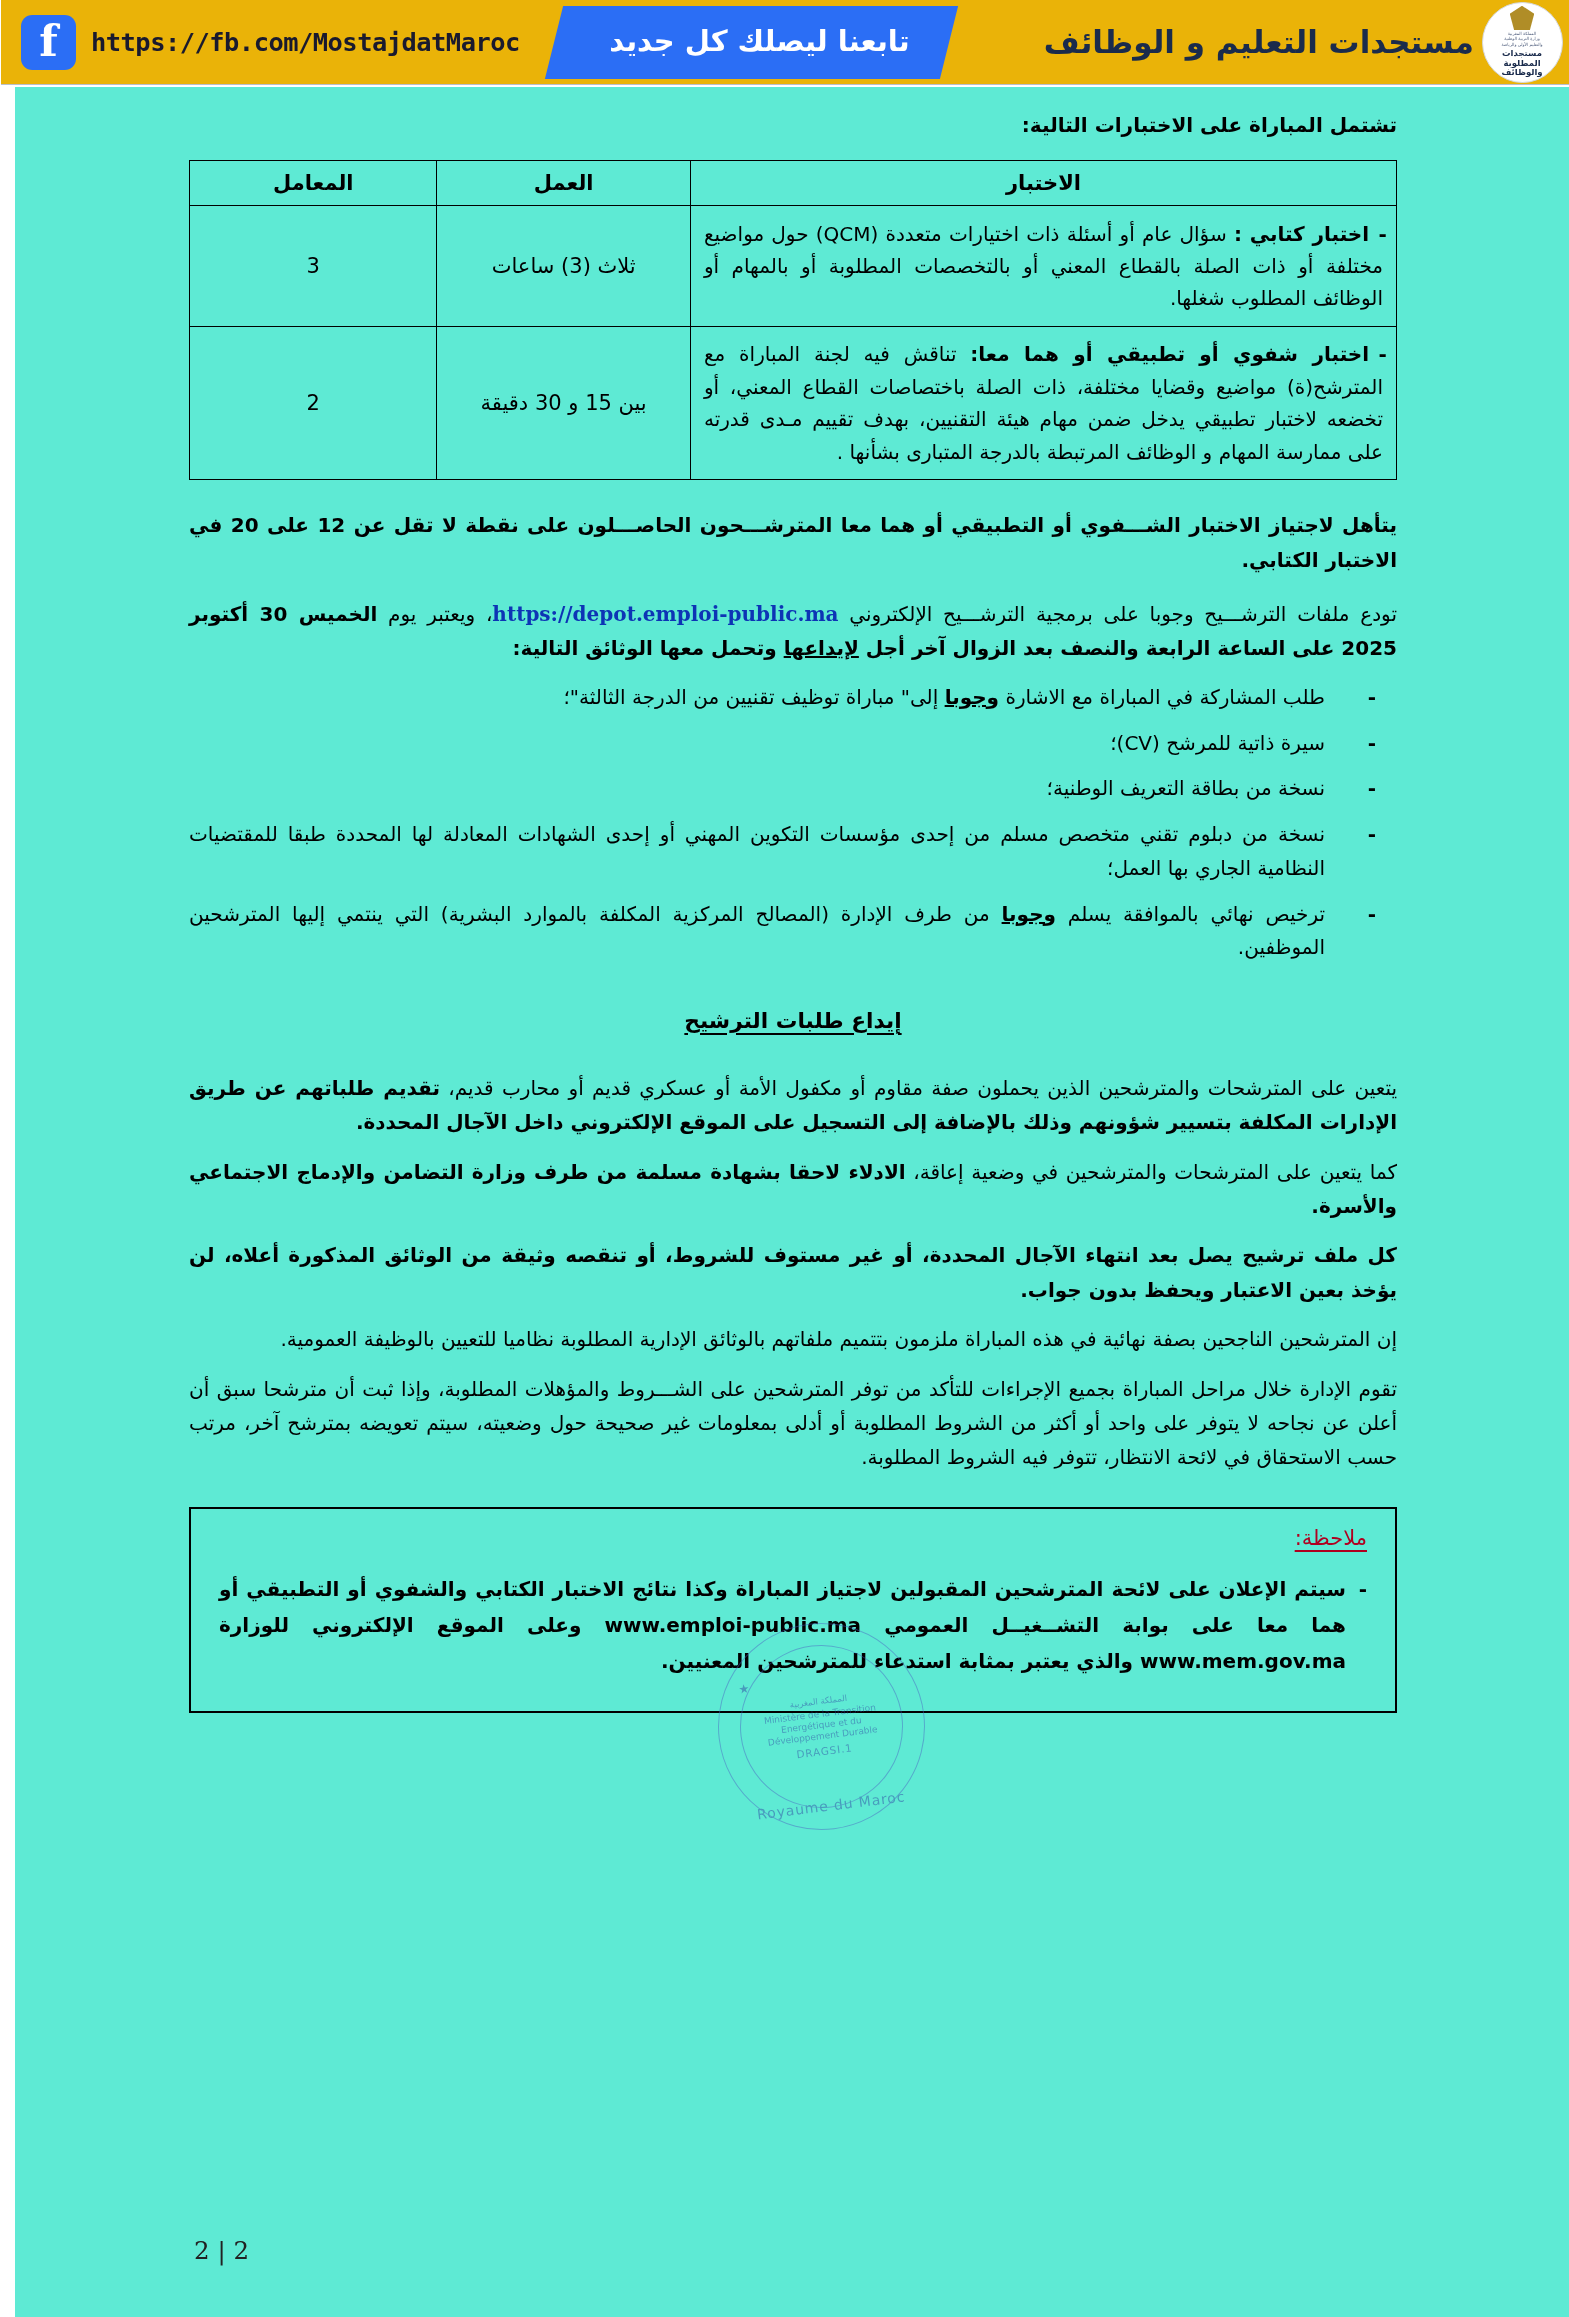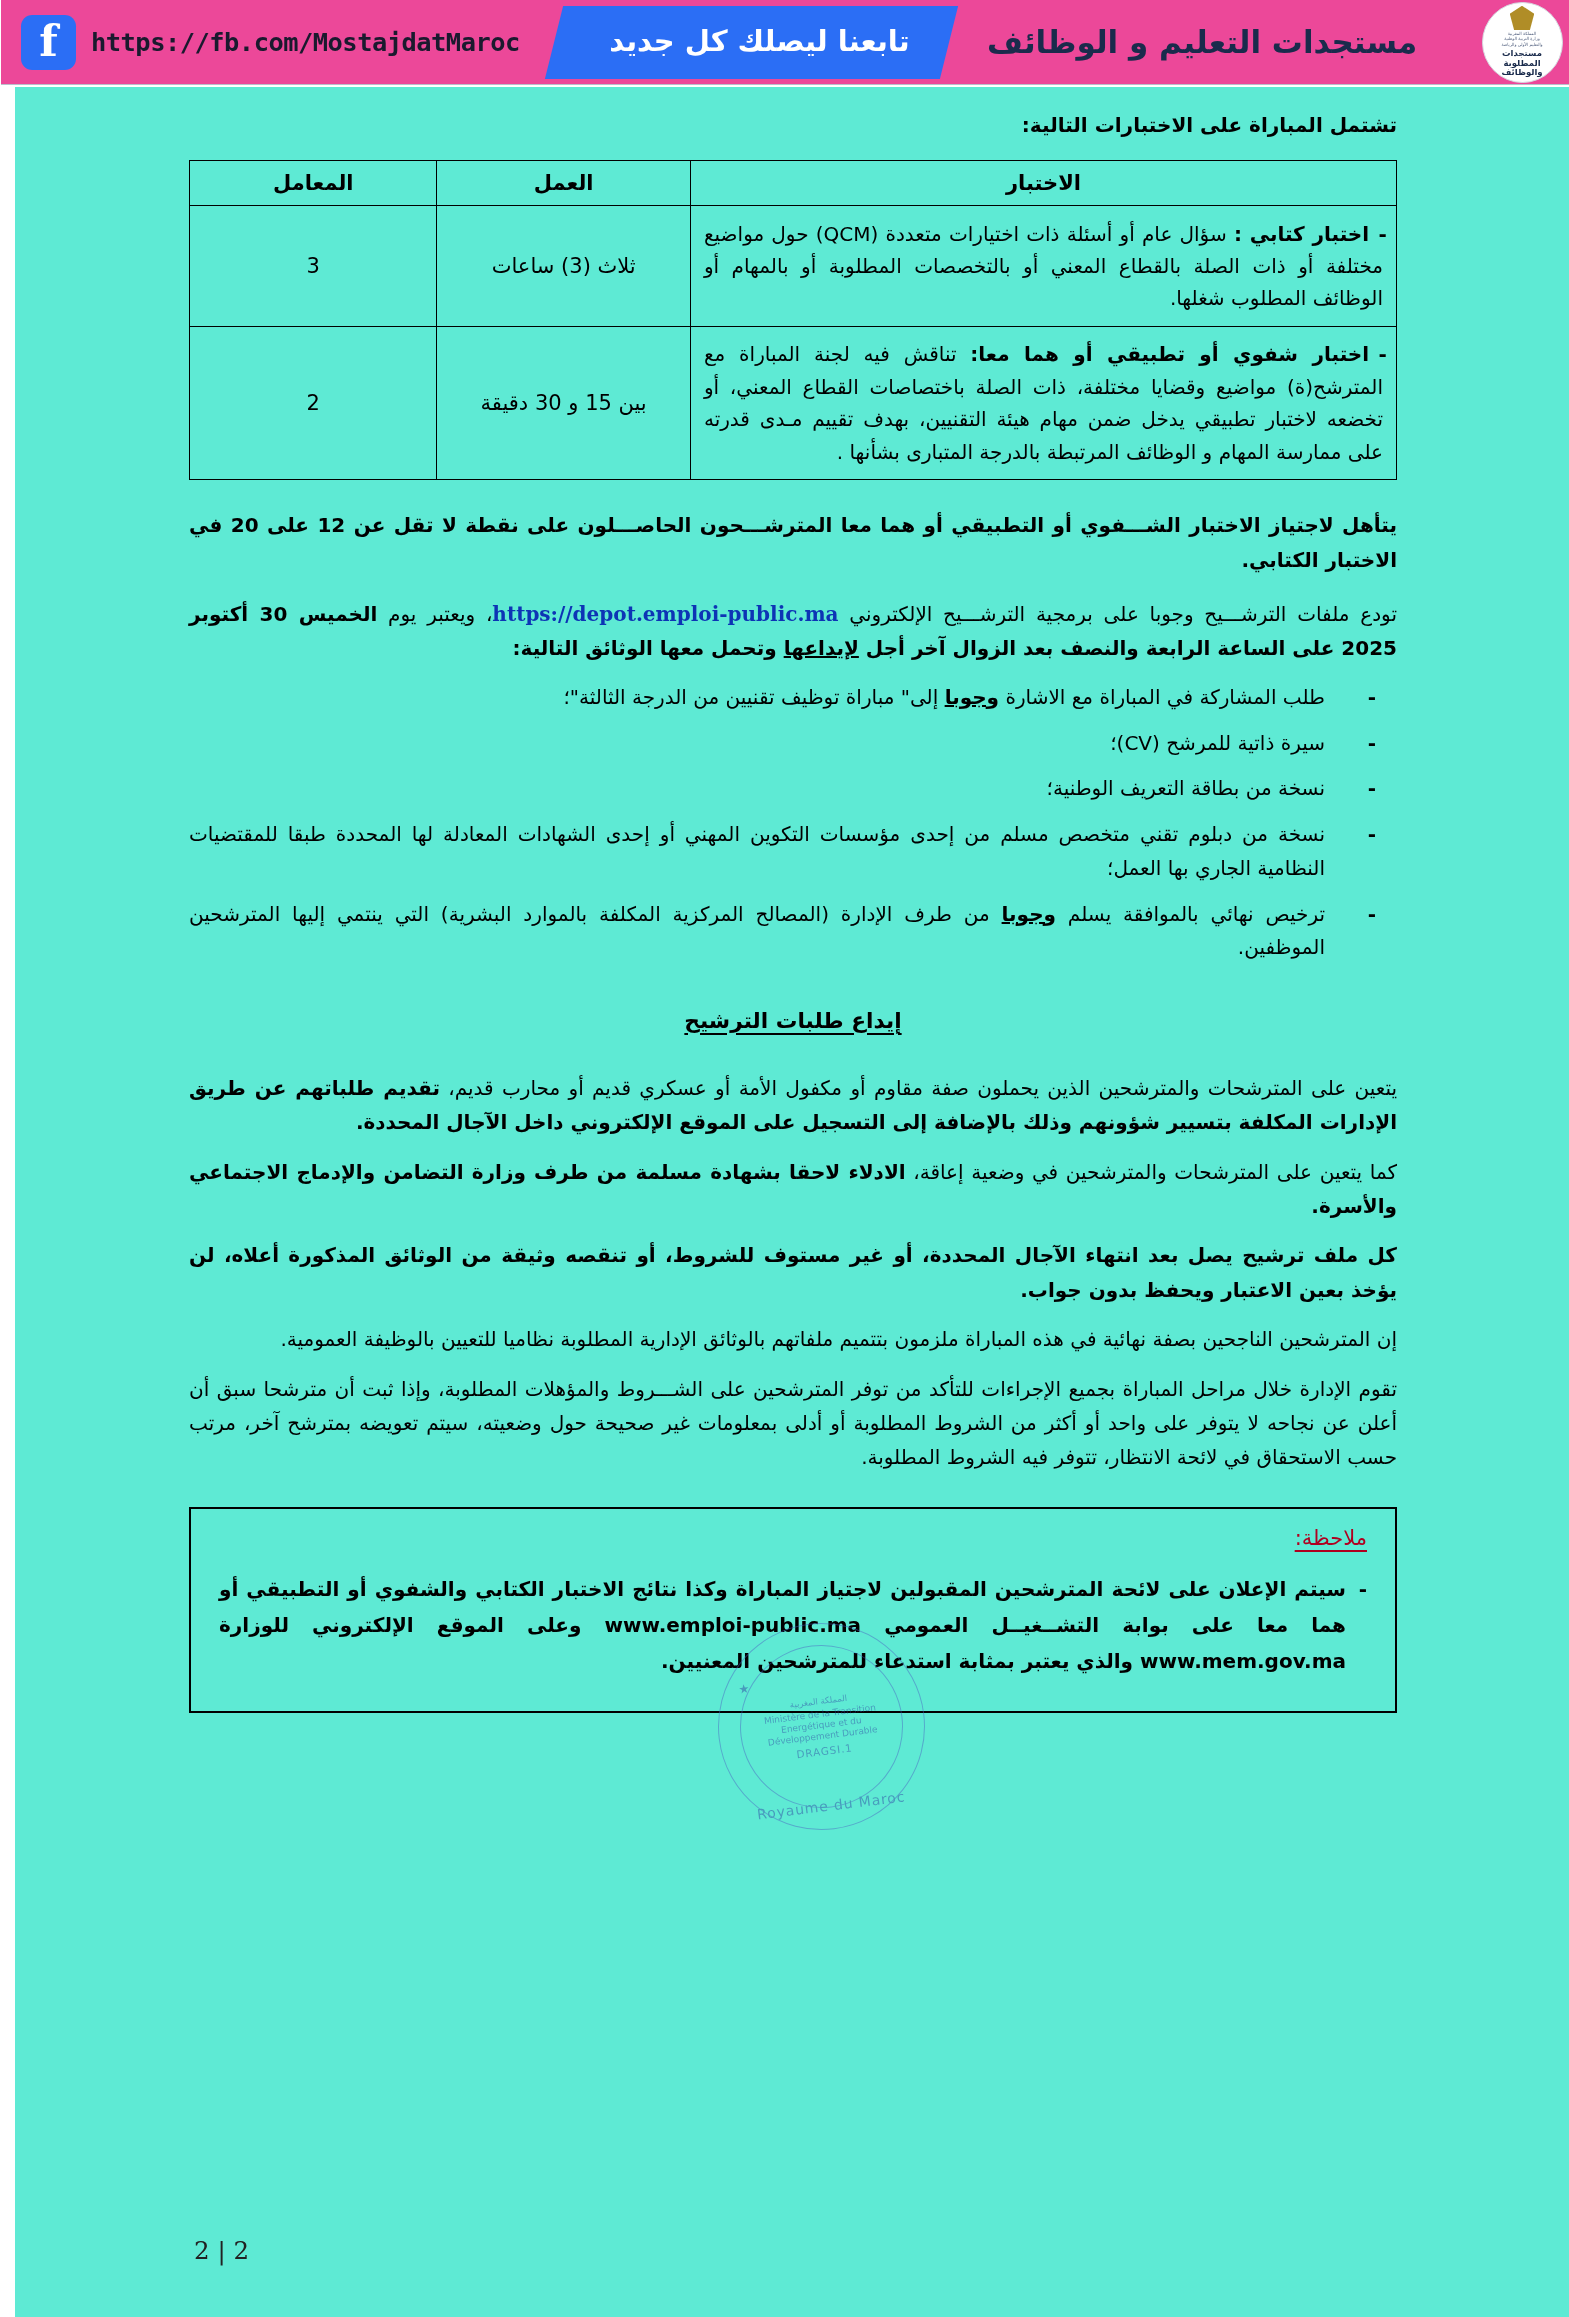--- a/index.html
+++ b/index.html
@@ -14,21 +14,21 @@
     font-family: "DejaVu Sans", sans-serif;
     overflow: hidden;
   }
 
   
   .banner {
     position: absolute;
     top: 0; left: 0;
     width: 1570px;
     height: 85px;
-    background: #ec4899;
+    background: #eab308;
     display: flex;
     align-items: center;
     direction: ltr;
     overflow: hidden;
     border-bottom: 1.9px solid #b9c0cc;
   }
   .fb-icon {
     width: 55px; height: 55px;
     margin-left: 21px;
     background: #2b6ef5;
@@ -73,21 +73,21 @@
   }
   .banner-blue > span { transform: skewX(14deg); direction: rtl; }
   .banner-ar {
     margin-left: 38px;
     font-size: 31px;
     font-weight: bold;
     color: #1a2b4c;
     direction: rtl;
     white-space: nowrap;
     flex: 1;
-    text-align: left;
+    text-align: right;
   }
   .banner-logo {
     width: 81px; height: 81px;
     margin-right: 7.5px;
     margin-left: 7.5px;
     border-radius: 50%;
     background: #ffffff;
     border: 0.9px solid #d5d9e0;
     display: flex;
     flex-direction: column;

